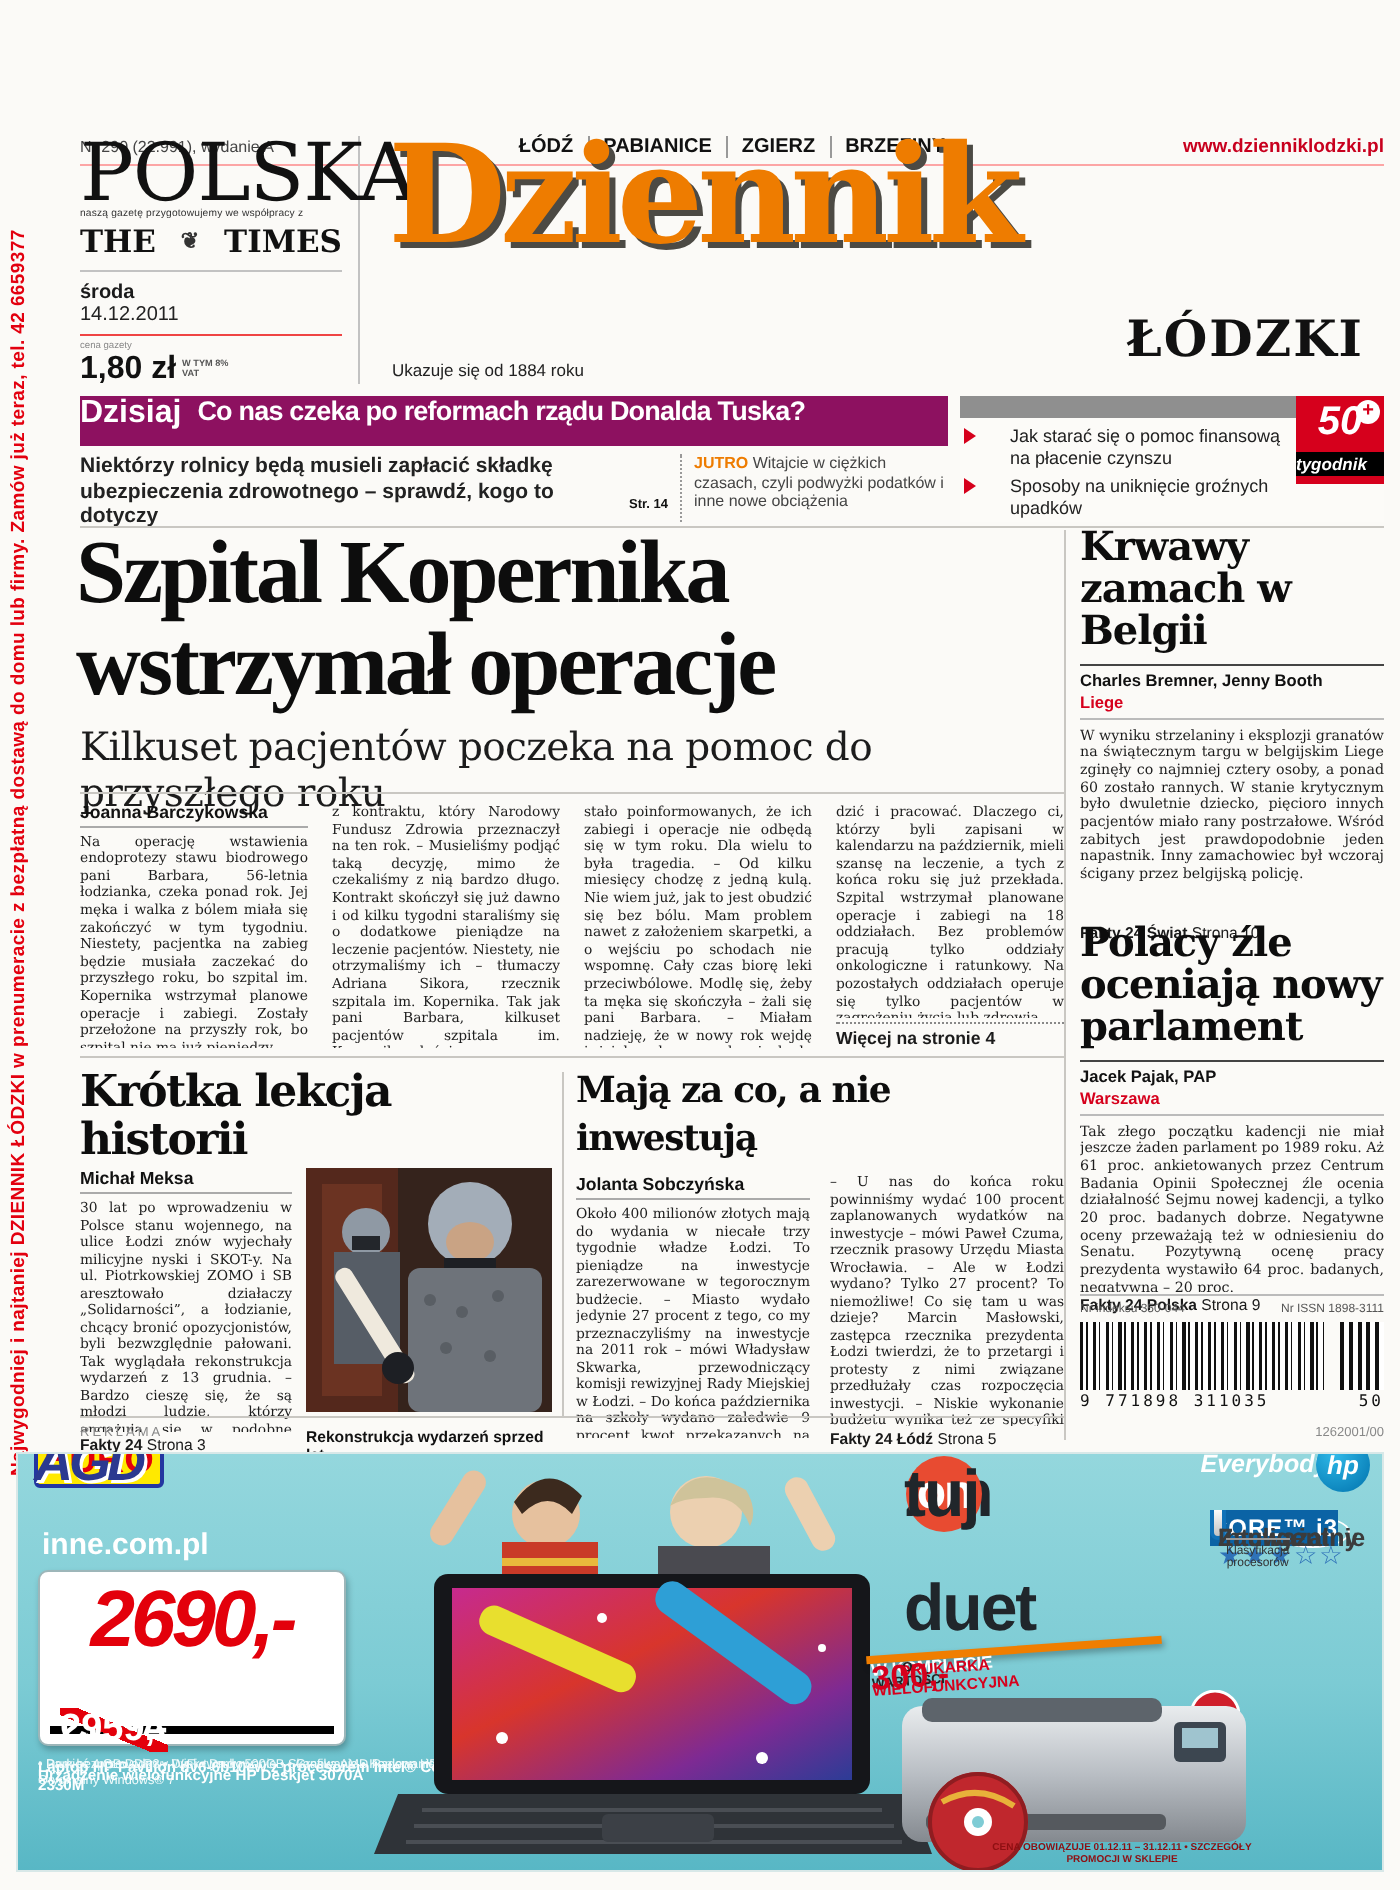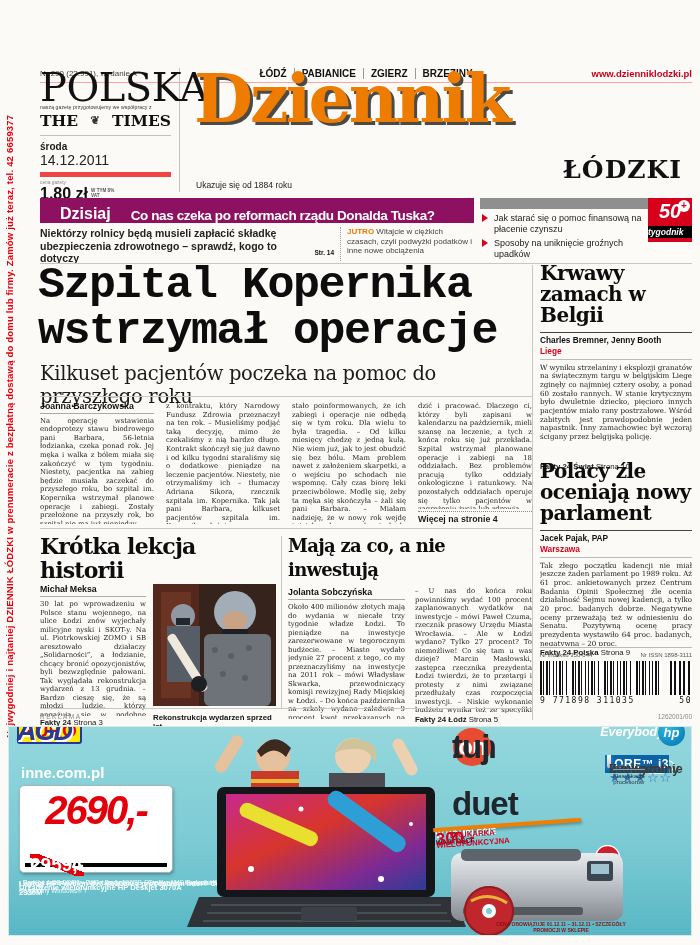--- a/index.html
+++ b/index.html
@@ -18,58 +18,58 @@
 #hdrrow .city{font-size:10px;font-weight:bold;color:#111;padding:0 7px;border-left:1px solid #999}
 #hdrrow .city:first-child{border-left:none}
 #hdrrow .web{width:170px;text-align:right;font-size:9.5px;font-weight:bold;color:#c8001e}
 #masthead{left:40px;top:68px;width:652px;height:124px;display:flex}
 .polska{width:140px;border-right:1px solid #c2c2c2;padding:4px 8px 0 0}
 .polska .t{font-family:"DejaVu Serif",serif;font-size:40px;letter-spacing:-.5px;color:#111;line-height:30px}
 .polska .tag{font-size:5.1px;color:#333;margin:2px 0 1px;letter-spacing:.1px}
 .polska .times{display:flex;justify-content:space-between;align-items:center;font-family:"DejaVu Serif",serif;font-weight:bold;font-size:15.5px;color:#111;border-bottom:1px solid #c2c2c2;padding-bottom:5px}
 .polska .crest{font-size:11px;color:#333}
 .polska .day{font-size:10px;font-weight:bold;margin-top:5px}
-.polska .date{font-size:14px;color:#222;border-bottom:5px solid #ef4444;padding-bottom:4px}
+.polska .date{font-size:10px;color:#222;border-bottom:1px solid #ef4444;padding-bottom:4px}
 .polska .plbl{font-size:4.8px;color:#888;margin-top:3px}
 .polska .price{font-size:16px;font-weight:bold;color:#111;display:flex;align-items:flex-start;gap:3px}
 .polska .vat{font-size:4.6px;line-height:5px;color:#555;width:26px;margin-top:3px}
 .logoc{flex:1;position:relative}
 .logo-main{position:absolute;left:14px;top:-10px;font-family:"DejaVu Serif",serif;font-weight:bold;font-size:68px;letter-spacing:-3px;color:#ee7c00;text-shadow:3px 3px 0 #4c4a44}
 .logo-sub{position:absolute;right:10px;bottom:8px;font-family:"DejaVu Serif",serif;font-weight:bold;font-size:25px;letter-spacing:1px;color:#111}
 .logo-since{position:absolute;left:16px;bottom:2px;font-size:8.5px;color:#222}
 .redac{width:142px;border-left:1px solid #c2c2c2;padding:2px 0 0 8px;display:flex}
 .redac .txt{width:84px}
 .redac .rt{font-size:13.5px;font-weight:bold;line-height:14px;color:#111}
 .redac .rx{font-size:9.5px;line-height:11px;color:#222;margin-top:3px}
 .redac .rb{font-size:9.5px;font-weight:bold;line-height:11px;color:#111}
 .badge{position:relative;width:52px;height:52px;border-radius:50%;background:#ffe11a;border:1px solid #d9b500;margin-top:30px;margin-left:3px;flex-shrink:0}
 .badge .h{position:absolute;left:50%;top:50%;transform:translate(-50%,-54%);color:#d81f26;font-size:24px}
 .badge .bt{position:absolute;top:4px;width:100%;text-align:center;font-size:4px;font-weight:bold;color:#7a1d12}
 .badge .bb{position:absolute;bottom:4px;width:100%;text-align:center;font-size:4px;font-weight:bold;color:#7a1d12}
 
-#banner{left:40px;top:198px;width:434px;height:25px;background:#8d1160;color:#fff;display:flex;align-items:flex-end;padding-left:20px;gap:20px}
+#banner{left:40px;top:198px;width:434px;height:25px;background:#8d1160;color:#fff;display:flex;align-items:flex-start;padding-left:0;gap:8px}
 #banner .dz{font-size:16px;font-weight:bold}
 #banner .q{font-size:13.5px;font-weight:bold;letter-spacing:-.4px}
 #teaser{left:40px;top:227px;width:434px;height:34px;display:flex}
 #teaser .lt{width:300px;font-size:10.5px;font-weight:bold;line-height:12.5px;color:#222;position:relative;padding-right:28px}
 #teaser .pg{position:absolute;right:6px;bottom:2px;font-size:6.5px;font-weight:bold;color:#111}
 #teaser .jt{flex:1;border-left:1px dotted #999;padding-left:6px;font-size:8px;line-height:9.5px;color:#444}
 #teaser .jl{color:#ee7c00;font-weight:bold}
 #weekly{left:480px;top:198px;width:212px;height:63px;background:#fcfbf8}
 #weekly .bar{height:11px;width:168px;background:#8f8f8f}
-#weekly .item{display:flex;gap:6px;margin:4px 0 0 2px;width:165px;font-size:9px;line-height:10.5px;color:#222;align-items:flex-start}
+#weekly .item{display:flex;gap:17px;margin:4px 0 0 2px;width:165px;font-size:9px;line-height:10.5px;color:#222;align-items:flex-start}
 .tri{width:0;height:0;border-left:6px solid #d6001c;border-top:4px solid transparent;border-bottom:4px solid transparent;margin-top:1px;flex-shrink:0}
 .w50{position:absolute;right:0;top:0;width:44px}
 .w50 .red{background:#d6001c;height:28px;position:relative;color:#fff;font-weight:900;font-size:20px;text-align:center;line-height:27px;font-style:italic}
 .w50 .plus{position:absolute;right:2px;top:2px;width:12px;height:12px;border-radius:50%;background:#fff;color:#d6001c;font-size:10px;line-height:12px;font-weight:900;font-style:normal}
 .w50 .blk{background:#000;color:#fff;font-size:8.5px;font-weight:bold;font-style:italic;padding:1px 0}
 .w50 .rstrip{background:#d6001c;height:4px}
 .hr{background:#c9c7c2;height:1px}
 
-#headline{left:38px;top:263px;width:505px;font-family:Liberation Mono, monospace;font-weight:bold;font-size:45px;line-height:46px;letter-spacing:-1.5px;color:#0d0d0d}
+#headline{left:38px;top:263px;width:505px;font-family:Liberation Serif, serif;font-weight:bold;font-size:45px;line-height:46px;letter-spacing:-1.5px;color:#0d0d0d}
 #subhead{left:40px;top:362px;width:500px;font-family:"DejaVu Serif",serif;font-size:19.5px;color:#1c1c1c;letter-spacing:-.3px}
 #leadcols{left:40px;top:402px;width:492px;height:122px;display:flex;gap:12px}
 #leadcols .col{flex:1;overflow:hidden;font-family:"DejaVu Serif",serif;font-size:6.9px;line-height:8.6px;text-align:justify;color:#1c1c1c}
 #leadcols .col4{display:flex;flex-direction:column}
 #leadcols .col4 p{flex:1;overflow:hidden}
 .byl{font-family:"Liberation Sans",sans-serif;font-size:8.8px;font-weight:bold;color:#111;border-bottom:1px solid #aaa;padding-bottom:2px;margin-bottom:3px}
 .more{font-family:"Liberation Sans",sans-serif;font-size:8.8px;font-weight:bold;border-top:1px dotted #888;padding-top:3px;margin-top:2px}
 
 #sbline{left:532px;top:265px;width:1px;height:455px;background:#c9c7c2}
 #sidebar{left:540px;top:263px;width:152px;height:460px}

